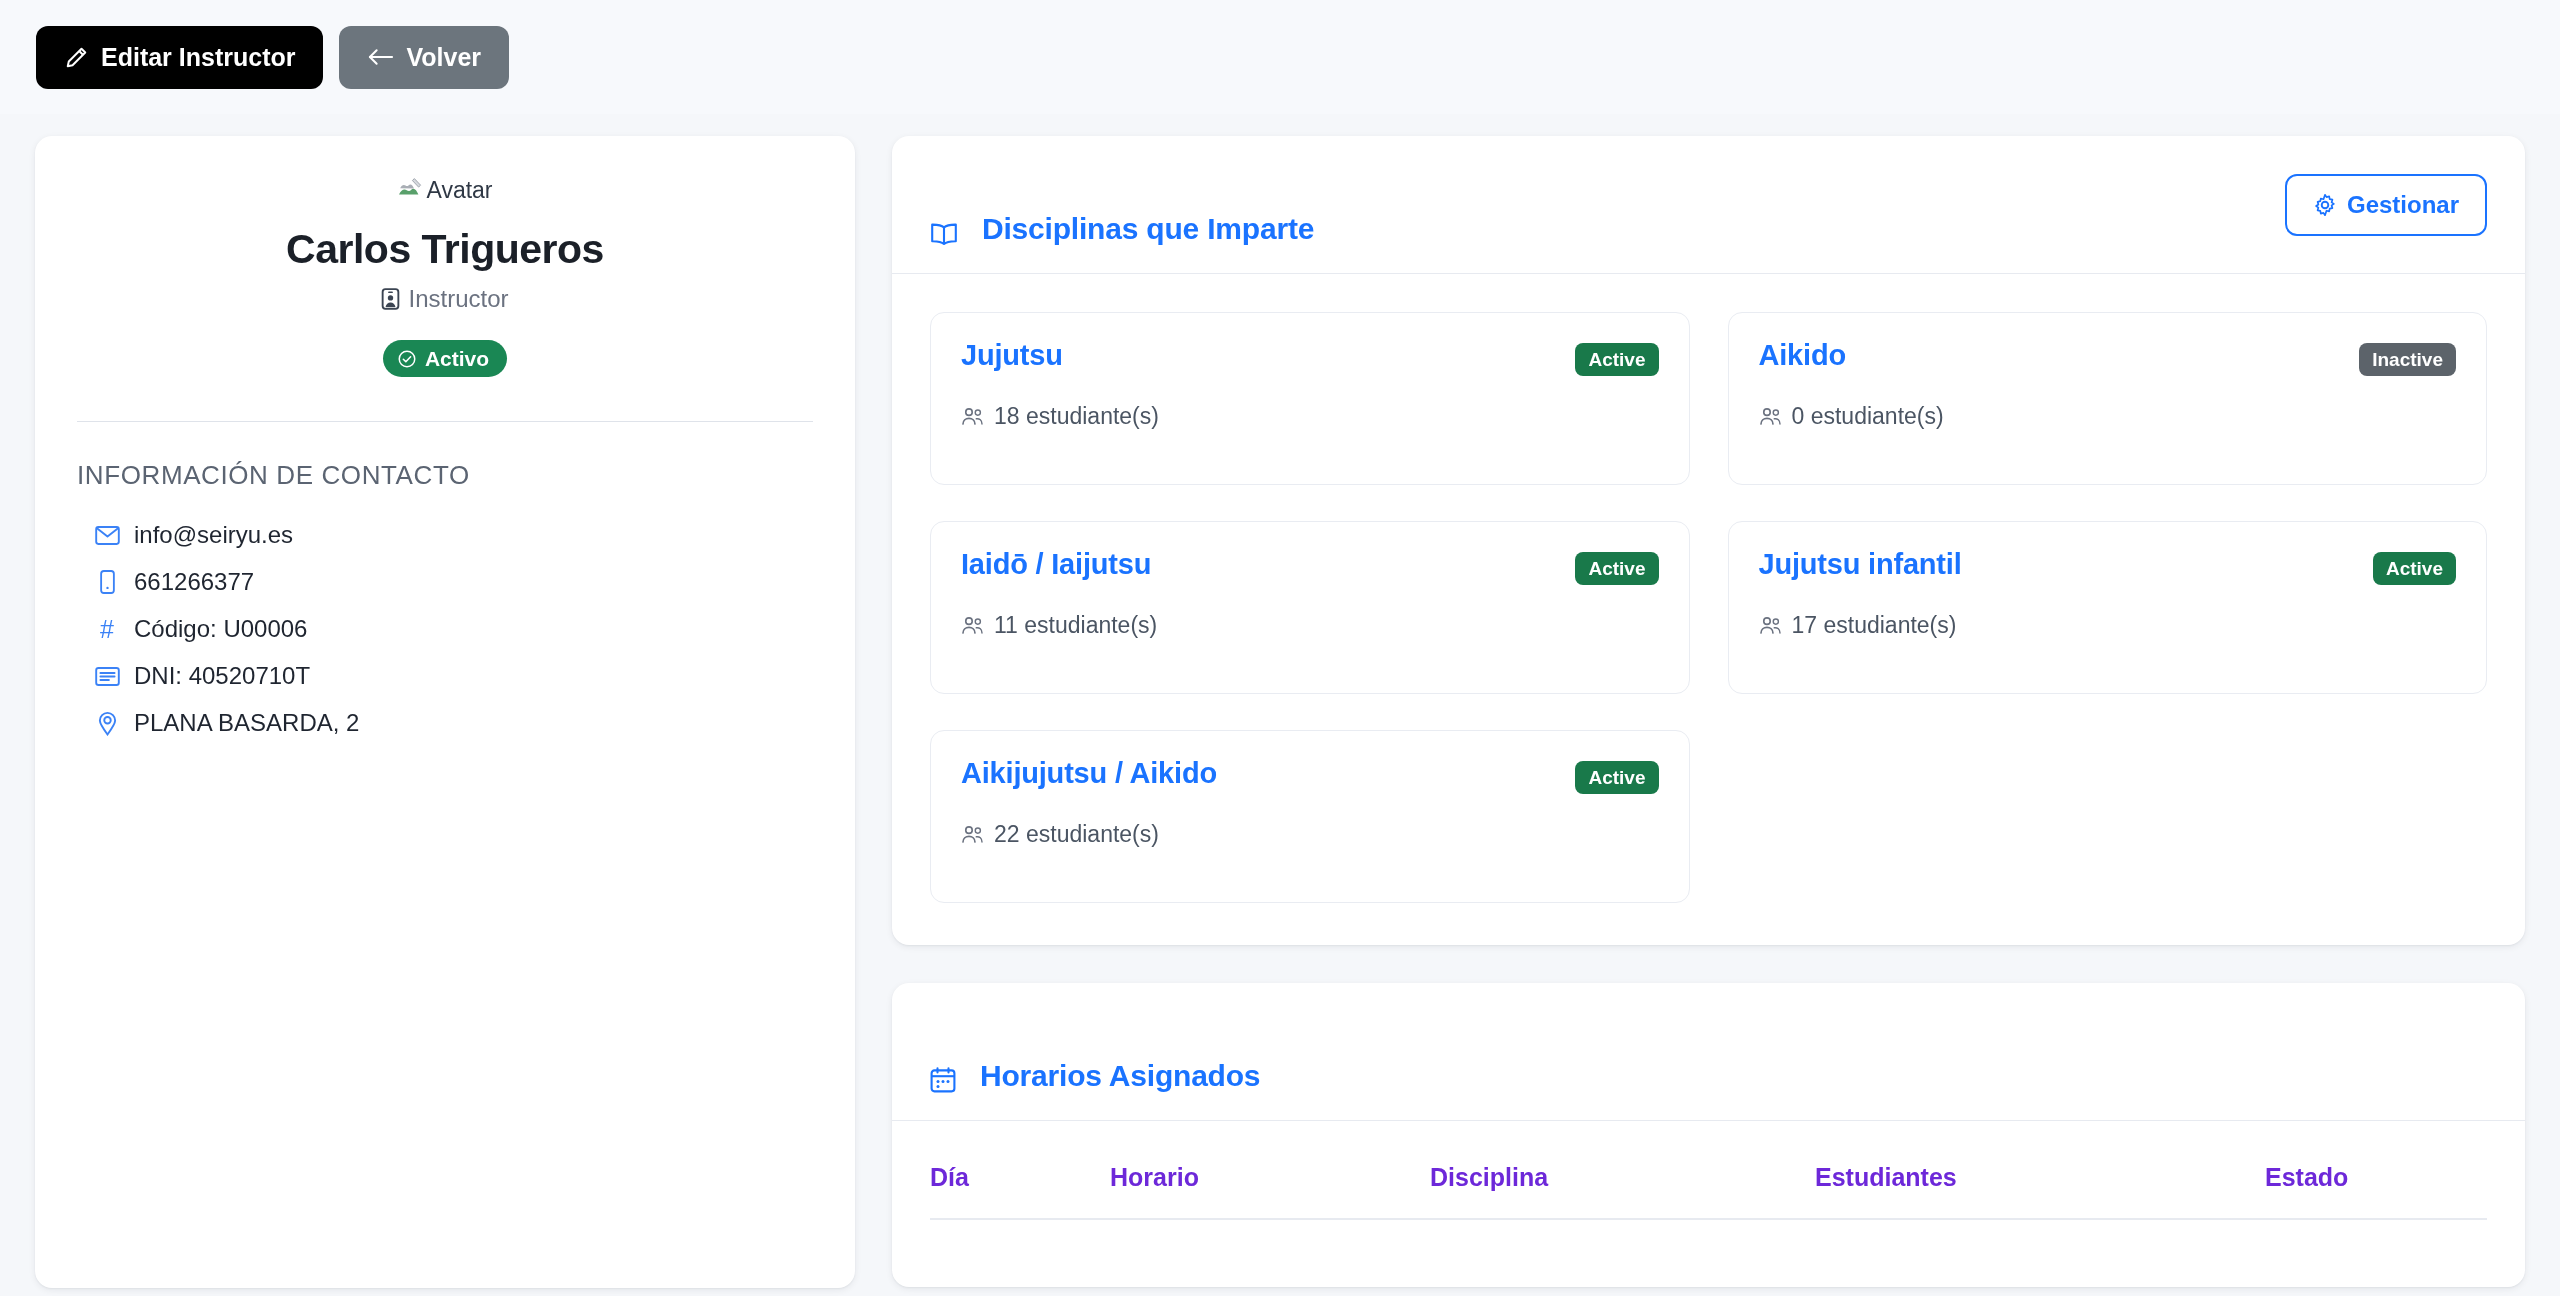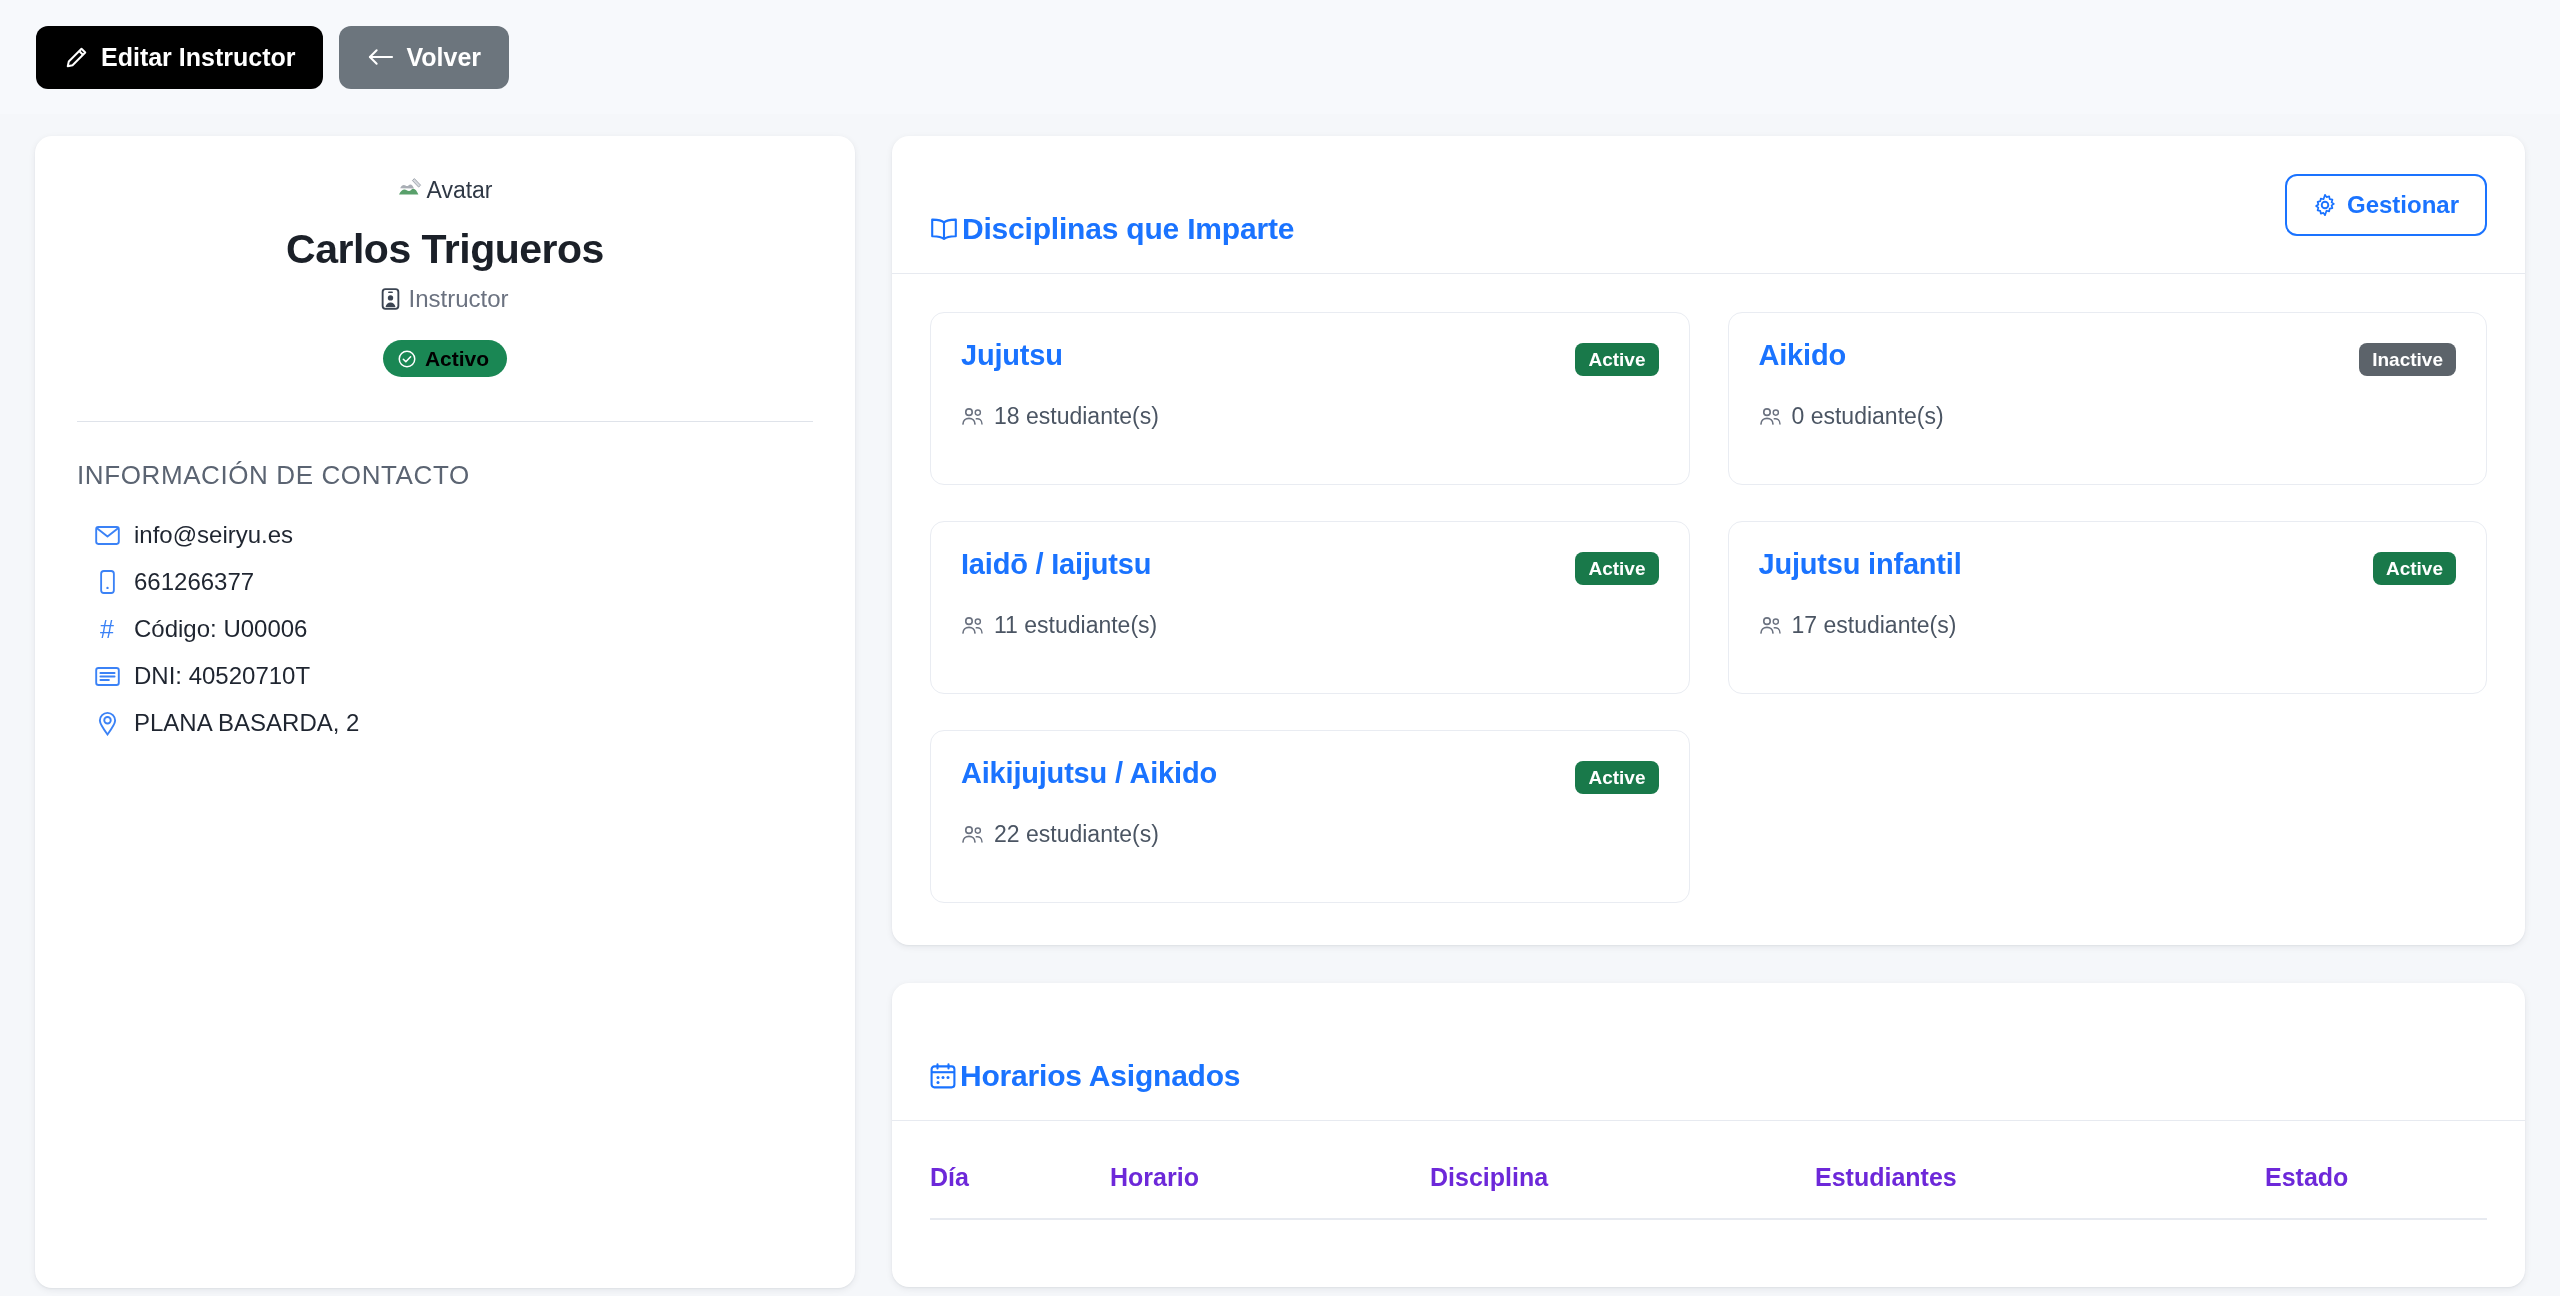--- a/index.html
+++ b/index.html
@@ -124,21 +124,21 @@
     color: #6b7280;
   }
   .profile-role .role-icon { color: #3b4452; display:flex; }
 
   .status-badge {
     margin-top: 26px;
     display: inline-flex;
     align-items: center;
     gap: 8px;
     background: #1a8754;
-    color: #000000;
+    color: #ffffff;
     font-size: 21px;
     font-weight: 700;
     border-radius: 999px;
     padding: 8px 18px 8px 14px;
     line-height: 1;
   }
 
   .divider {
     height: 1px;
     background: #dfe3ea;
@@ -194,22 +194,22 @@
   .panel-head {
     display: flex;
     align-items: center;
     justify-content: space-between;
     padding: 28px 38px 27px 38px;
     border-bottom: 1px solid #e7eaf0;
     min-height: 106px;
   }
   .panel-title {
     display: flex;
-    align-items: center;
-    gap: 4px;
+    align-items: flex-end;
+    gap: 24px;
     color: #1a73ff;
     font-size: 30px;
     font-weight: 700;
     letter-spacing: -0.2px;
     margin-top: 48px;
   }
   .panel-title .p-icon { display: flex; color: #1a73ff; }
 
   .btn-outline-primary {
     display: inline-flex;

